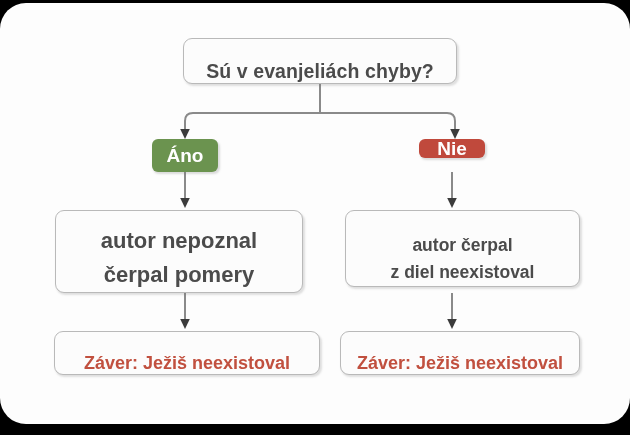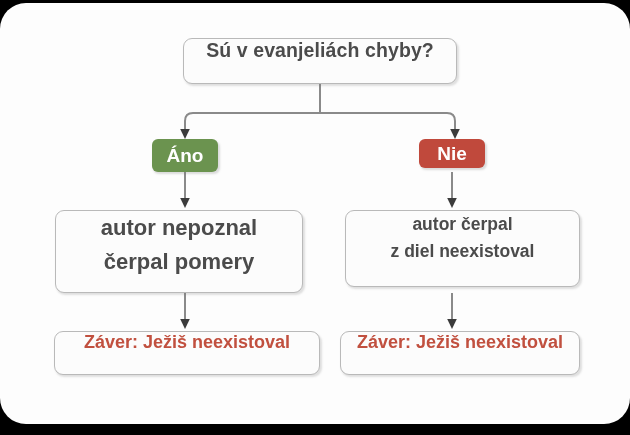--- a/index.html
+++ b/index.html
@@ -29,21 +29,21 @@
     border-radius: 26px;
     overflow: hidden;
   }
   .node {
     position: absolute;
     box-sizing: border-box;
     background: #fcfcfc;
     border: 1.6px solid #b9b9b9;
     border-radius: 9px;
     display: flex;
-    align-items: flex-start;
+    align-items: flex-end;
     justify-content: center;
     text-align: center;
     color: #4b4b4b;
     font-weight: bold;
   }
   .node.shadowed {
     box-shadow: 1.5px 2px 2px rgba(120,120,120,0.22);
   }
   
   #node-question {
@@ -70,21 +70,21 @@
   #pill-yes {
     left: 152px;
     top: 136px;
     width: 66px;
     height: 33px;
   }
   #pill-no {
     left: 419px;
     top: 136px;
     width: 66px;
-    height: 29px;
+    height: 19px;
   }
   
   #node-reason-left {
     left: 55px;
     top: 207px;
     width: 248px;
     height: 83px;
     font-size: 22px;
     line-height: 1.55;
   }

